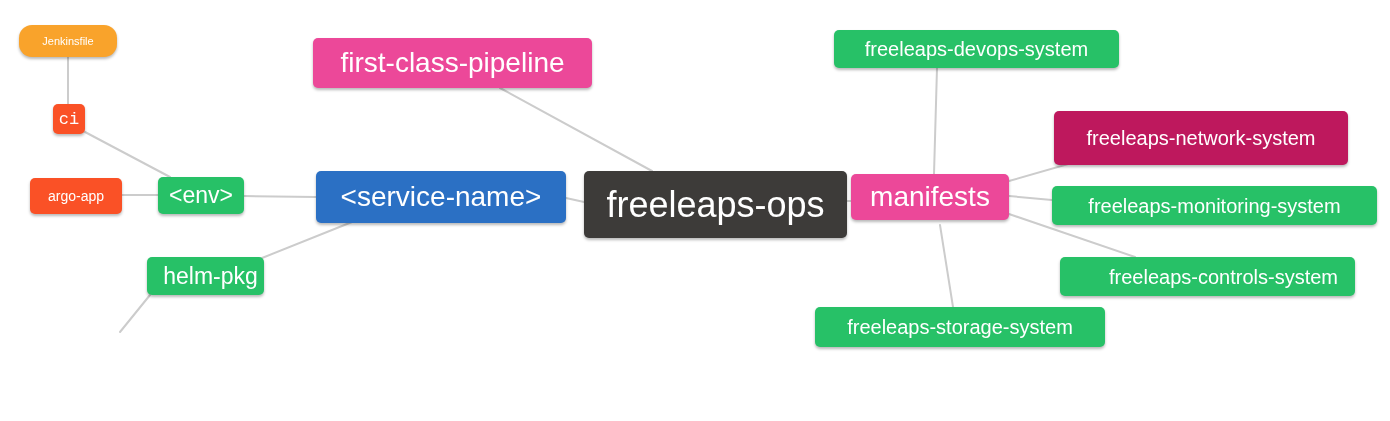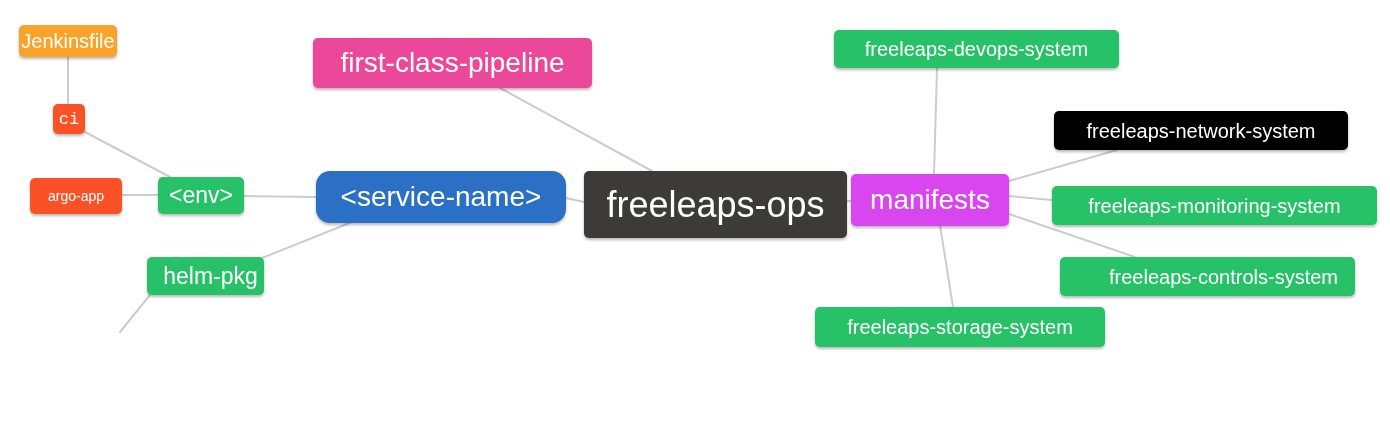--- a/index.html
+++ b/index.html
@@ -62,26 +62,26 @@
       <line x1="847" y1="201" x2="851" y2="201" stroke="#cccccc" stroke-width="2" stroke-linecap="round"></line>
       <line x1="934" y1="174" x2="937" y2="68" stroke="#cccccc" stroke-width="2" stroke-linecap="round"></line>
       <line x1="1009" y1="181" x2="1117" y2="150" stroke="#cccccc" stroke-width="2" stroke-linecap="round"></line>
       <line x1="1009" y1="196" x2="1052" y2="200" stroke="#cccccc" stroke-width="2" stroke-linecap="round"></line>
       <line x1="1009" y1="214" x2="1135" y2="257" stroke="#cccccc" stroke-width="2" stroke-linecap="round"></line>
       <line x1="940" y1="225" x2="953" y2="307" stroke="#cccccc" stroke-width="2" stroke-linecap="round"></line>
     </svg>
   <div class="nodes-layer">
       <div class="node" style="left: 584px; top: 171px; width: 263px; height: 67px; font-size: 36px; background: rgb(61, 59, 57);">freeleaps-ops</div>
       <div class="node" style="left: 313px; top: 38px; width: 279px; height: 50px; font-size: 28px; background: #ec4899;">first-class-pipeline</div>
-      <div class="node" style="left: 316px; top: 171px; width: 250px; height: 52px; font-size: 28px; background: rgb(43, 112, 196); border-radius: 14px;">&lt;service-name&gt;</div>
-      <div class="node" style="left: 851px; top: 174px; width: 158px; height: 52px; font-size: 28px; background: #d946ef;">manifests</div>
+      <div class="node" style="left: 316px; top: 171px; width: 250px; height: 52px; font-size: 28px; background: rgb(43, 112, 196);">&lt;service-name&gt;</div>
+      <div class="node" style="left: 851px; top: 174px; width: 158px; height: 46px; font-size: 28px; background: #ec4899;">manifests</div>
       <div class="node" style="left: 158px; top: 177px; width: 86px; height: 37px; font-size: 23px; background: rgb(39, 193, 103);">&lt;env&gt;</div>
       <div class="node" style="left: 147px; top: 257px; width: 117px; height: 38px; font-size: 23px; background: rgb(39, 193, 103); padding-left: 10px;">helm-pkg</div>
       <div class="node" style="left: 53px; top: 104px; width: 32px; height: 30px; font-size: 17px; background: rgb(250, 81, 38); font-family: Liberation Mono, monospace;">ci</div>
       <div class="node" style="left: 30px; top: 178px; width: 92px; height: 36px; font-size: 14px; background: rgb(250, 81, 38);">argo-app</div>
-      <div class="node" style="left: 19px; top: 25px; width: 98px; height: 32px; font-size: 20px; background: rgb(249, 163, 43);">Jenkinsfile</div>
+      <div class="node" style="left: 19px; top: 25px; width: 98px; height: 32px; font-size: 11px; background: rgb(249, 163, 43); border-radius: 13px;">Jenkinsfile</div>
       <div class="node" style="left: 834px; top: 30px; width: 285px; height: 38px; font-size: 20px; background: rgb(39, 193, 103);">freeleaps-devops-system</div>
-      <div class="node" style="left: 1054px; top: 111px; width: 294px; height: 39px; font-size: 20px; background: #000000;">freeleaps-network-system</div>
+      <div class="node" style="left: 1054px; top: 111px; width: 294px; height: 54px; font-size: 20px; background: #be185d;">freeleaps-network-system</div>
       <div class="node" style="left: 1052px; top: 186px; width: 325px; height: 39px; font-size: 20px; background: rgb(39, 193, 103);">freeleaps-monitoring-system</div>
       <div class="node" style="left: 1060px; top: 257px; width: 295px; height: 39px; font-size: 20px; background: rgb(39, 193, 103); padding-left: 32px;">freeleaps-controls-system</div>
       <div class="node" style="left: 815px; top: 307px; width: 290px; height: 40px; font-size: 20px; background: rgb(39, 193, 103);">freeleaps-storage-system</div>
     </div>
 </div>
 
 </body></html>

